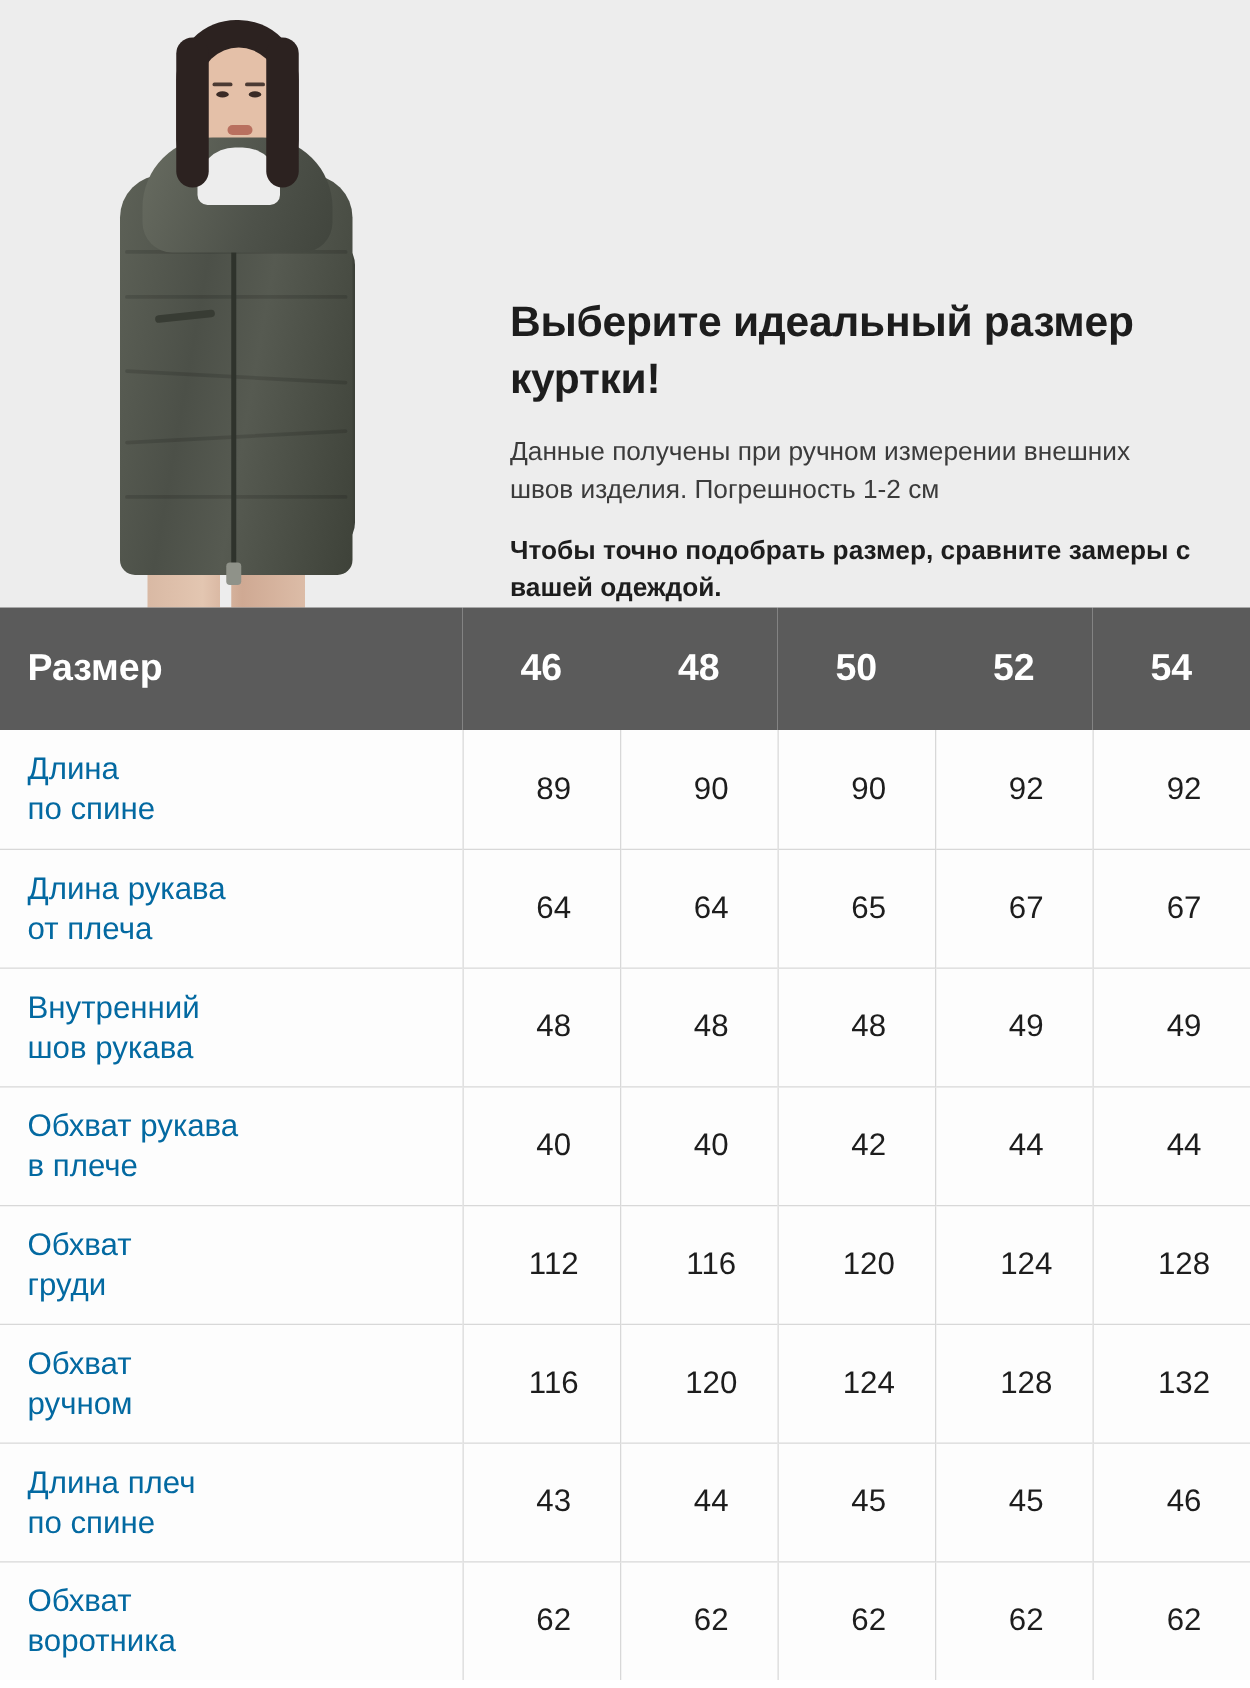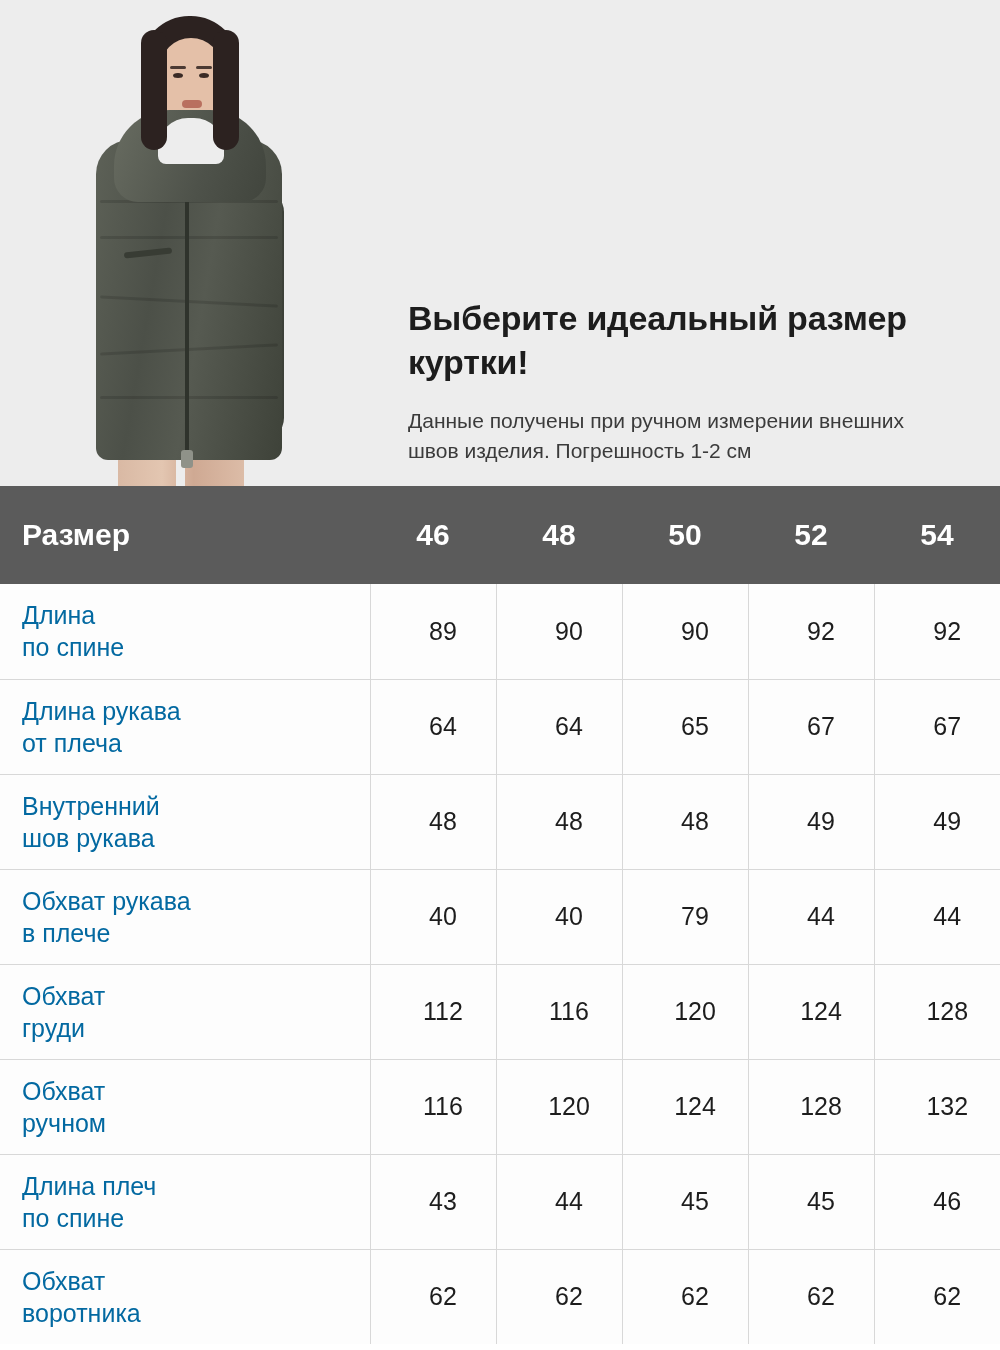--- a/index.html
+++ b/index.html
@@ -303,20 +303,21 @@
         <div class="jacket-hood"></div>
         <div class="hood-inner"></div>
         <div class="model-hair-front-l"></div>
         <div class="model-hair-front-r"></div>
       </div>
     </div>
 
     <div class="copy">
       <h1 class="headline">Выберите идеальный размер куртки!</h1>
       <p class="subcopy">Данные получены при ручном измерении внешних швов изделия. Погрешность 1-2 см</p>
+      <p class="note">Чтобы точно подобрать размер, сравните замеры с вашей одеждой.</p>
     </div>
 
   </div>
 
   <div class="table-wrap">
     <table class="size-table">
       <colgroup>
         <col class="c-label">
         <col class="c-size">
           <col class="c-size">
@@ -372,21 +373,21 @@
           <td>49</td>
         </tr>
 
         <tr>
           <td class="label">
             <span>Обхват рукава</span><br>
             <span>в плече</span>
           </td>
           <td>40</td>
           <td>40</td>
-          <td>79</td>
+          <td>42</td>
           <td>44</td>
           <td>44</td>
         </tr>
 
         <tr>
           <td class="label">
             <span>Обхват</span><br>
             <span>груди</span>
           </td>
           <td>112</td>

